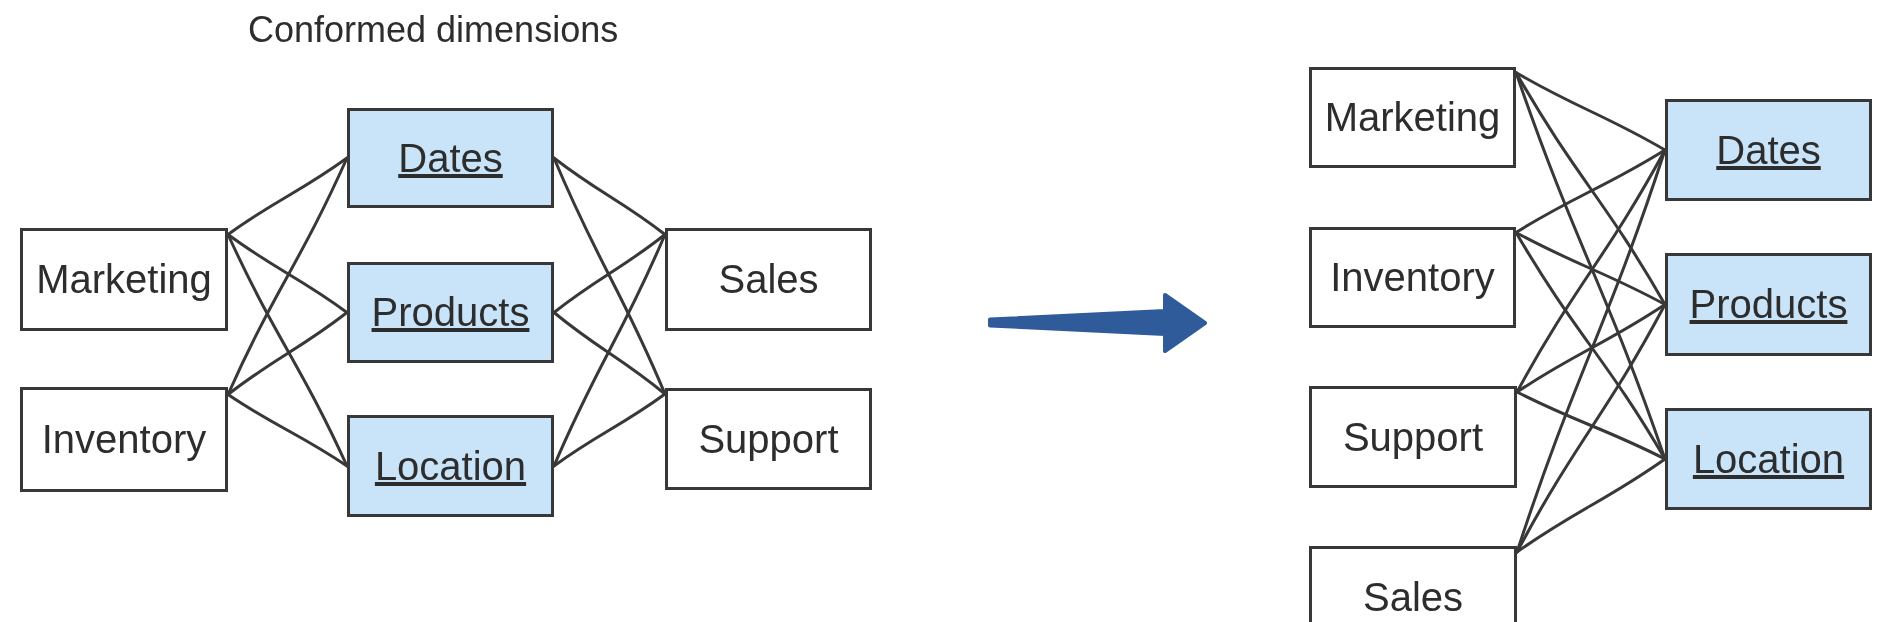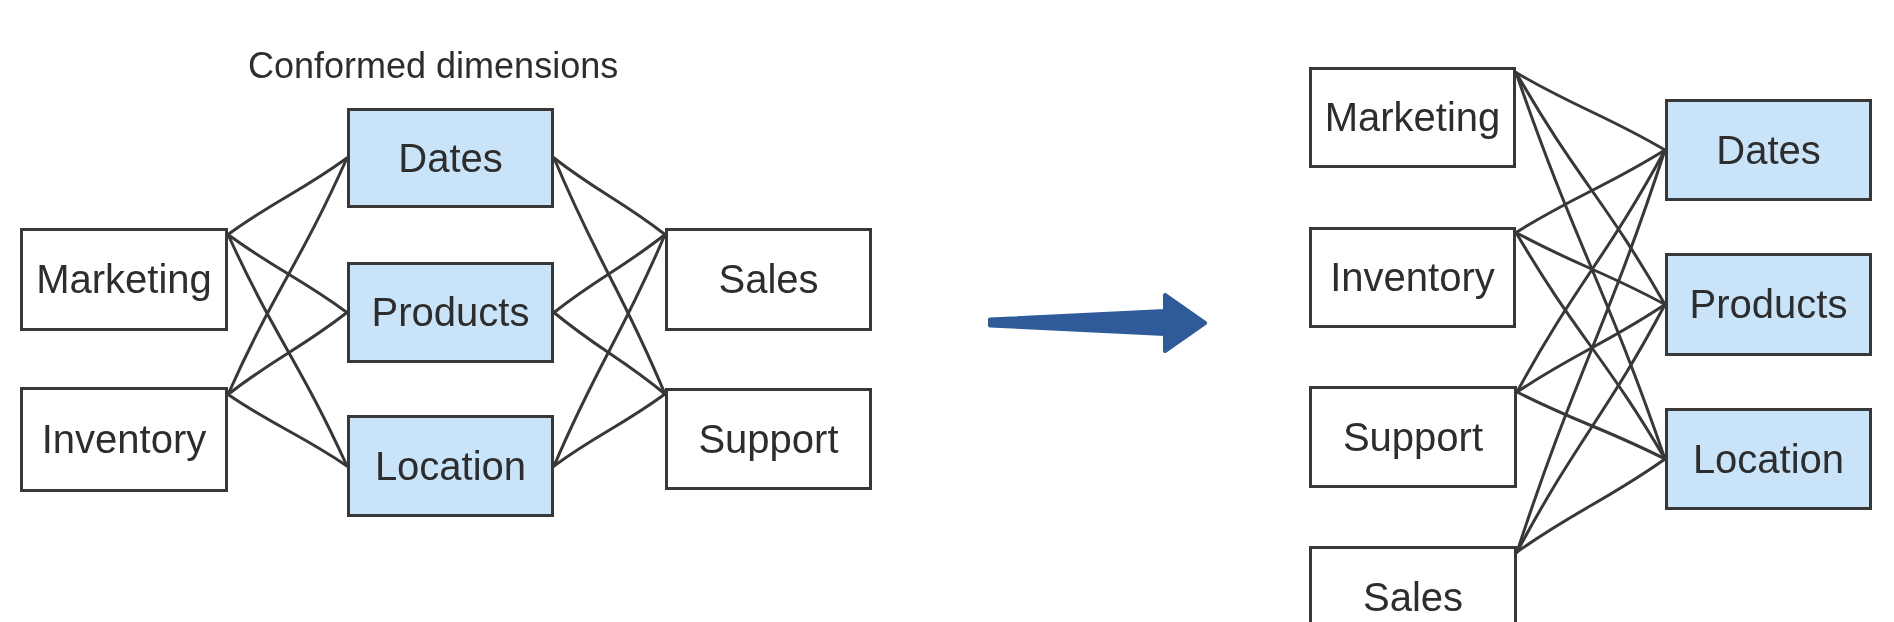--- a/index.html
+++ b/index.html
@@ -24,36 +24,35 @@
   }
   .diagram-title {
     position: absolute;
     left: 248px;
     top: 10px;
     font-size: 36px;
     line-height: 1.1;
     color: #2d2d2d;
     white-space: nowrap;
     z-index: 2;
-    margin-top: 36px;
   }
   .node {
     position: absolute;
     box-sizing: border-box;
     border: 3px solid #383838;
     display: flex;
     align-items: center;
     justify-content: center;
     font-size: 40px;
     color: #2d2d2d;
     z-index: 1;
     white-space: nowrap;
   }
   .node.source { background: #ffffff; margin-top: 45px; }
-  .node.dimension { background: #c9e4f8; }
+  .node.dimension { background: #c9e4f8; text-decoration: underline; }
 </style>
 </head>
 <body>
 
 <div class="canvas">
   <svg id="edges-svg" viewBox="0 0 1894 622" xmlns="http://www.w3.org/2000/svg">
       <path d="M 228 234.5 C 275.6 200.075, 299.4 192.425, 347 158" fill="none" stroke="#383838" stroke-width="3" stroke-linecap="round"></path>
       <path d="M 228 234.5 C 275.6 269.6, 299.4 277.4, 347 312.5" fill="none" stroke="#383838" stroke-width="3" stroke-linecap="round"></path>
       <path d="M 228 234.5 C 275.6 338.675, 299.4 361.825, 347 466" fill="none" stroke="#383838" stroke-width="3" stroke-linecap="round"></path>
       <path d="M 228 394.5 C 275.6 288.075, 299.4 264.425, 347 158" fill="none" stroke="#383838" stroke-width="3" stroke-linecap="round"></path>

